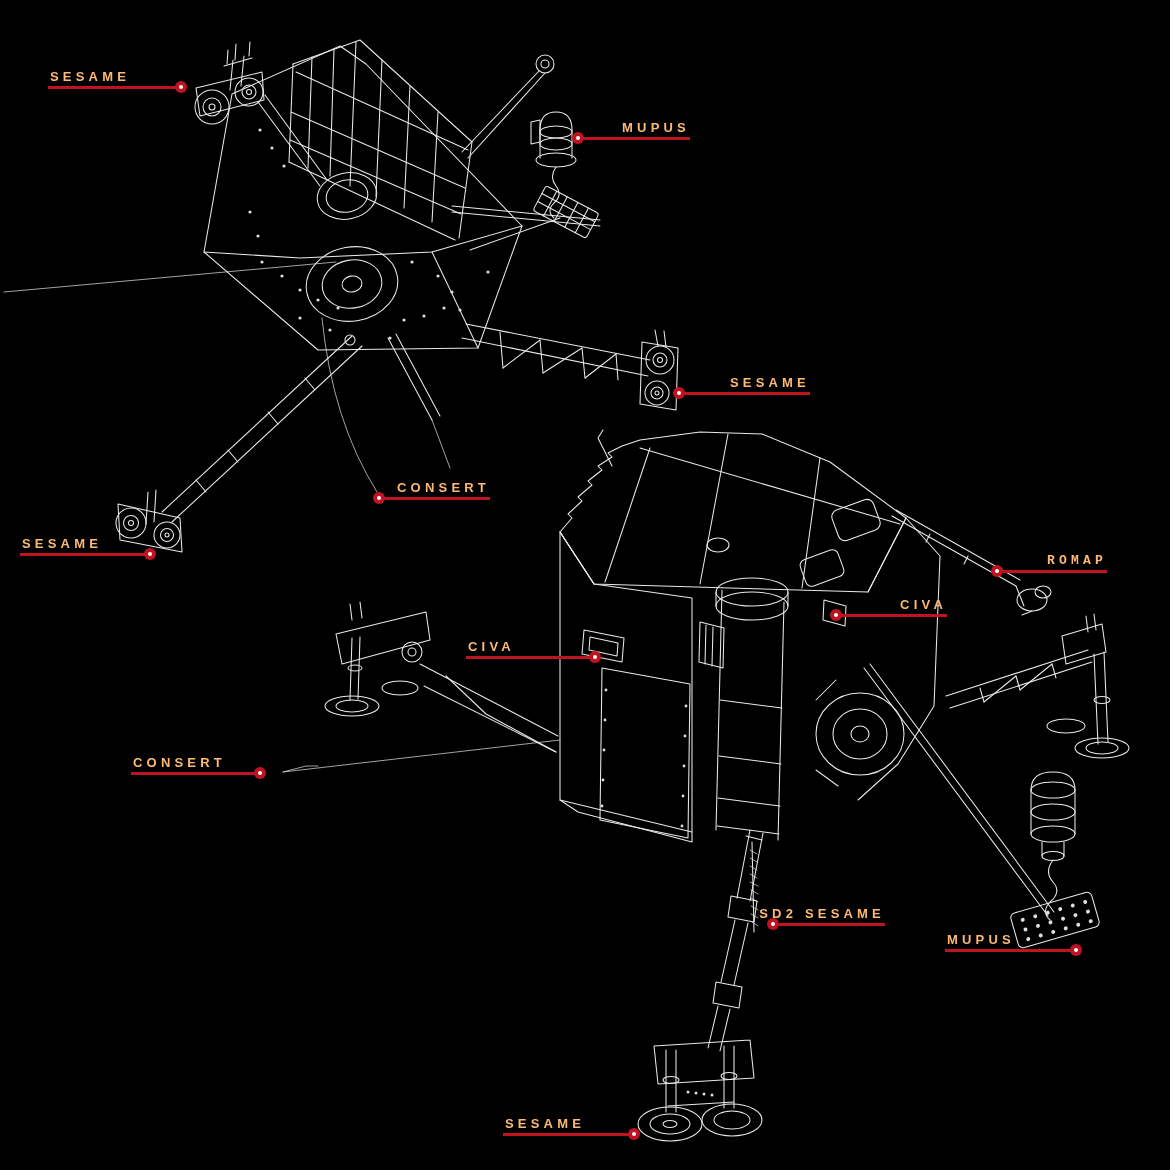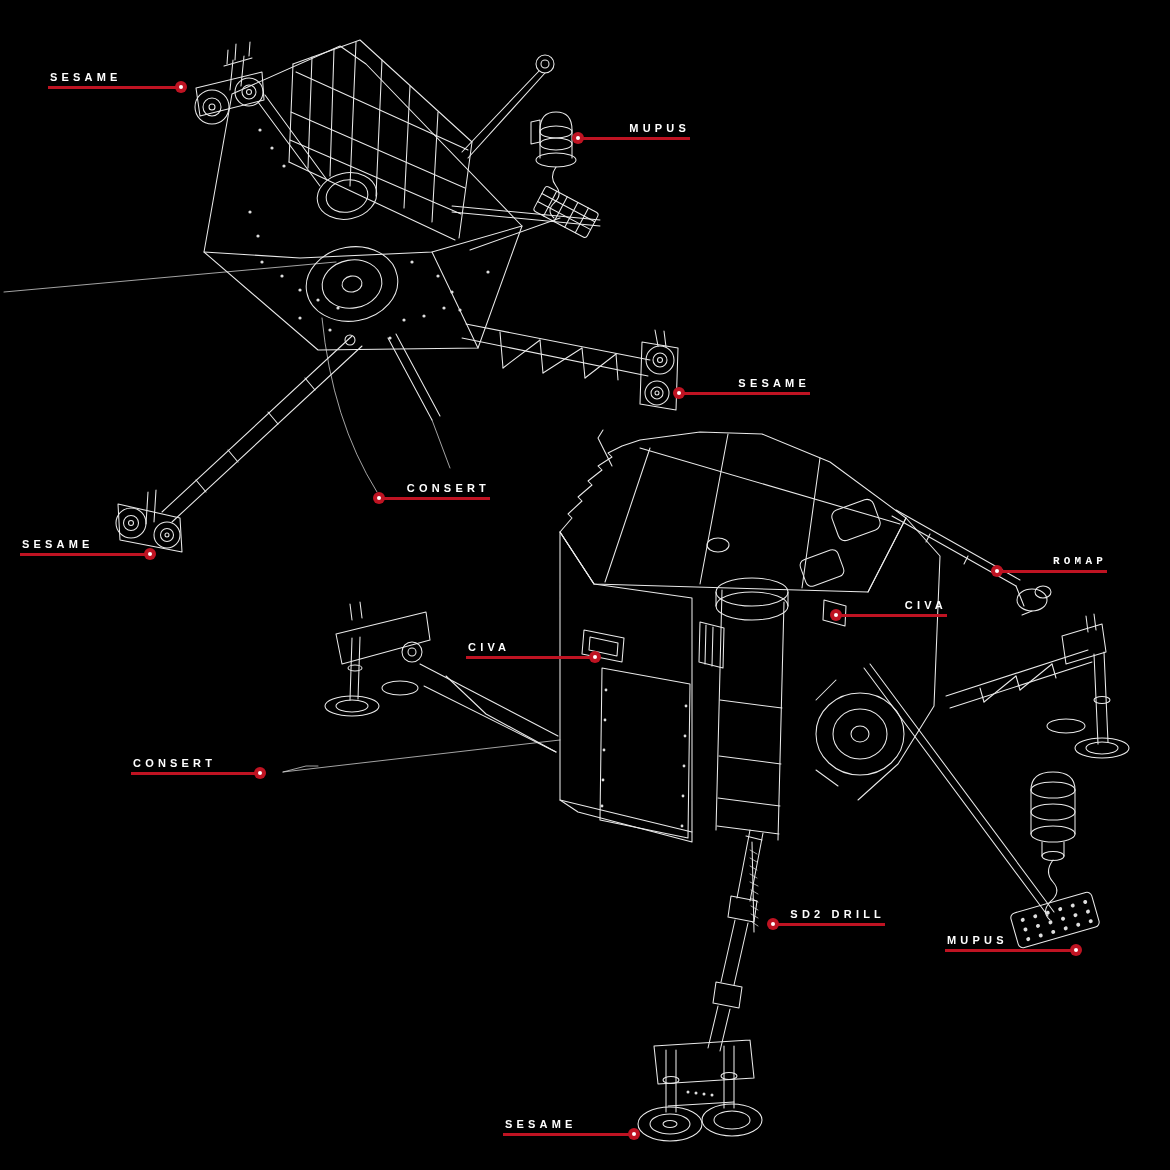--- a/index.html
+++ b/index.html
@@ -3,21 +3,21 @@
 <meta charset="utf-8">
 <style>
   html,body{margin:0;padding:0;background:#000;}
   .stage{position:relative;width:1170px;height:1170px;background:#000;overflow:hidden;
          font-family:"Liberation Sans", sans-serif;}
   .stage svg{position:absolute;left:0;top:0;}
   #labels-layer{position:absolute;left:0;top:0;width:100%;height:100%;}
   .callout{position:absolute;height:3px;background:var(--accent,#bf1322);}
   .callout-text{
     position:absolute;bottom:6px;white-space:nowrap;
-    color:#ffffff;font-size:11px;font-weight:600;letter-spacing:4.2px;line-height:1;
+    color:#fdba74;font-size:13px;font-weight:600;letter-spacing:4.2px;line-height:1;
   }
   .callout-dot{
     position:absolute;top:50%;transform:translateY(-50%);
     width:12px;height:12px;border-radius:50%;background:var(--accent,#bf1322);
   }
   .callout-dot::after{
     content:"";position:absolute;left:50%;top:50%;transform:translate(-50%,-50%);
     width:4px;height:4px;border-radius:50%;background:#fff;
   }
   
@@ -349,21 +349,21 @@
   </div>
       <div class="callout" style="left: 466px; top: 655.5px; width: 129px;">
     <span class="callout-text" style="left: 2px;">CIVA</span>
     <span class="callout-dot" style="right: -6px;"></span>
   </div>
       <div class="callout" style="left: 131px; top: 771.5px; width: 129px;">
     <span class="callout-text" style="left: 2px;">CONSERT</span>
     <span class="callout-dot" style="right: -6px;"></span>
   </div>
       <div class="callout" style="left: 773px; top: 922.5px; width: 112px;">
-    <span class="callout-text" style="right: 0px;">SD2 DRILL</span>
+    <span class="callout-text" style="right: 0px;">SD2 SESAME</span>
     <span class="callout-dot" style="left: -6px;"></span>
   </div>
       <div class="callout" style="left: 945px; top: 948.5px; width: 131px;">
     <span class="callout-text" style="left: 2px;">MUPUS</span>
     <span class="callout-dot" style="right: -6px;"></span>
   </div>
       <div class="callout" style="left: 503px; top: 1132.5px; width: 131px;">
     <span class="callout-text" style="left: 2px;">SESAME</span>
     <span class="callout-dot" style="right: -6px;"></span>
   </div>

